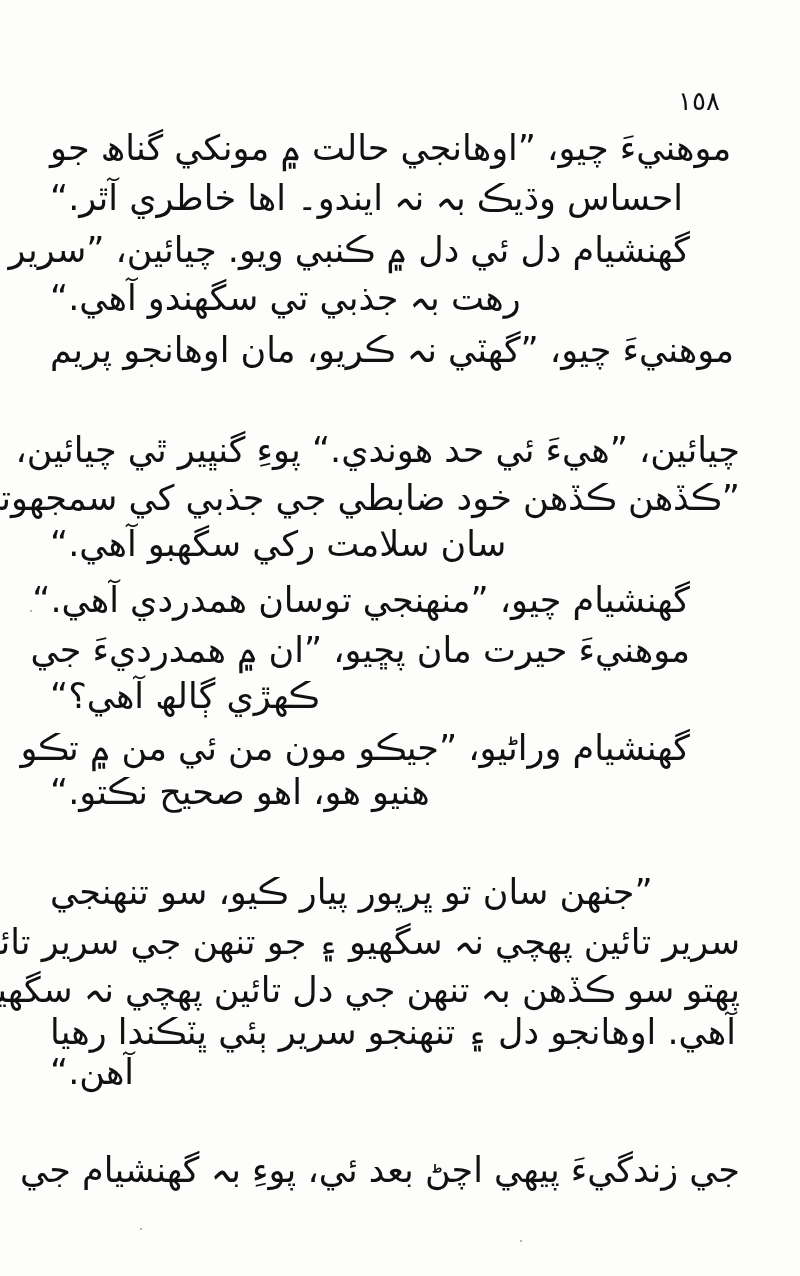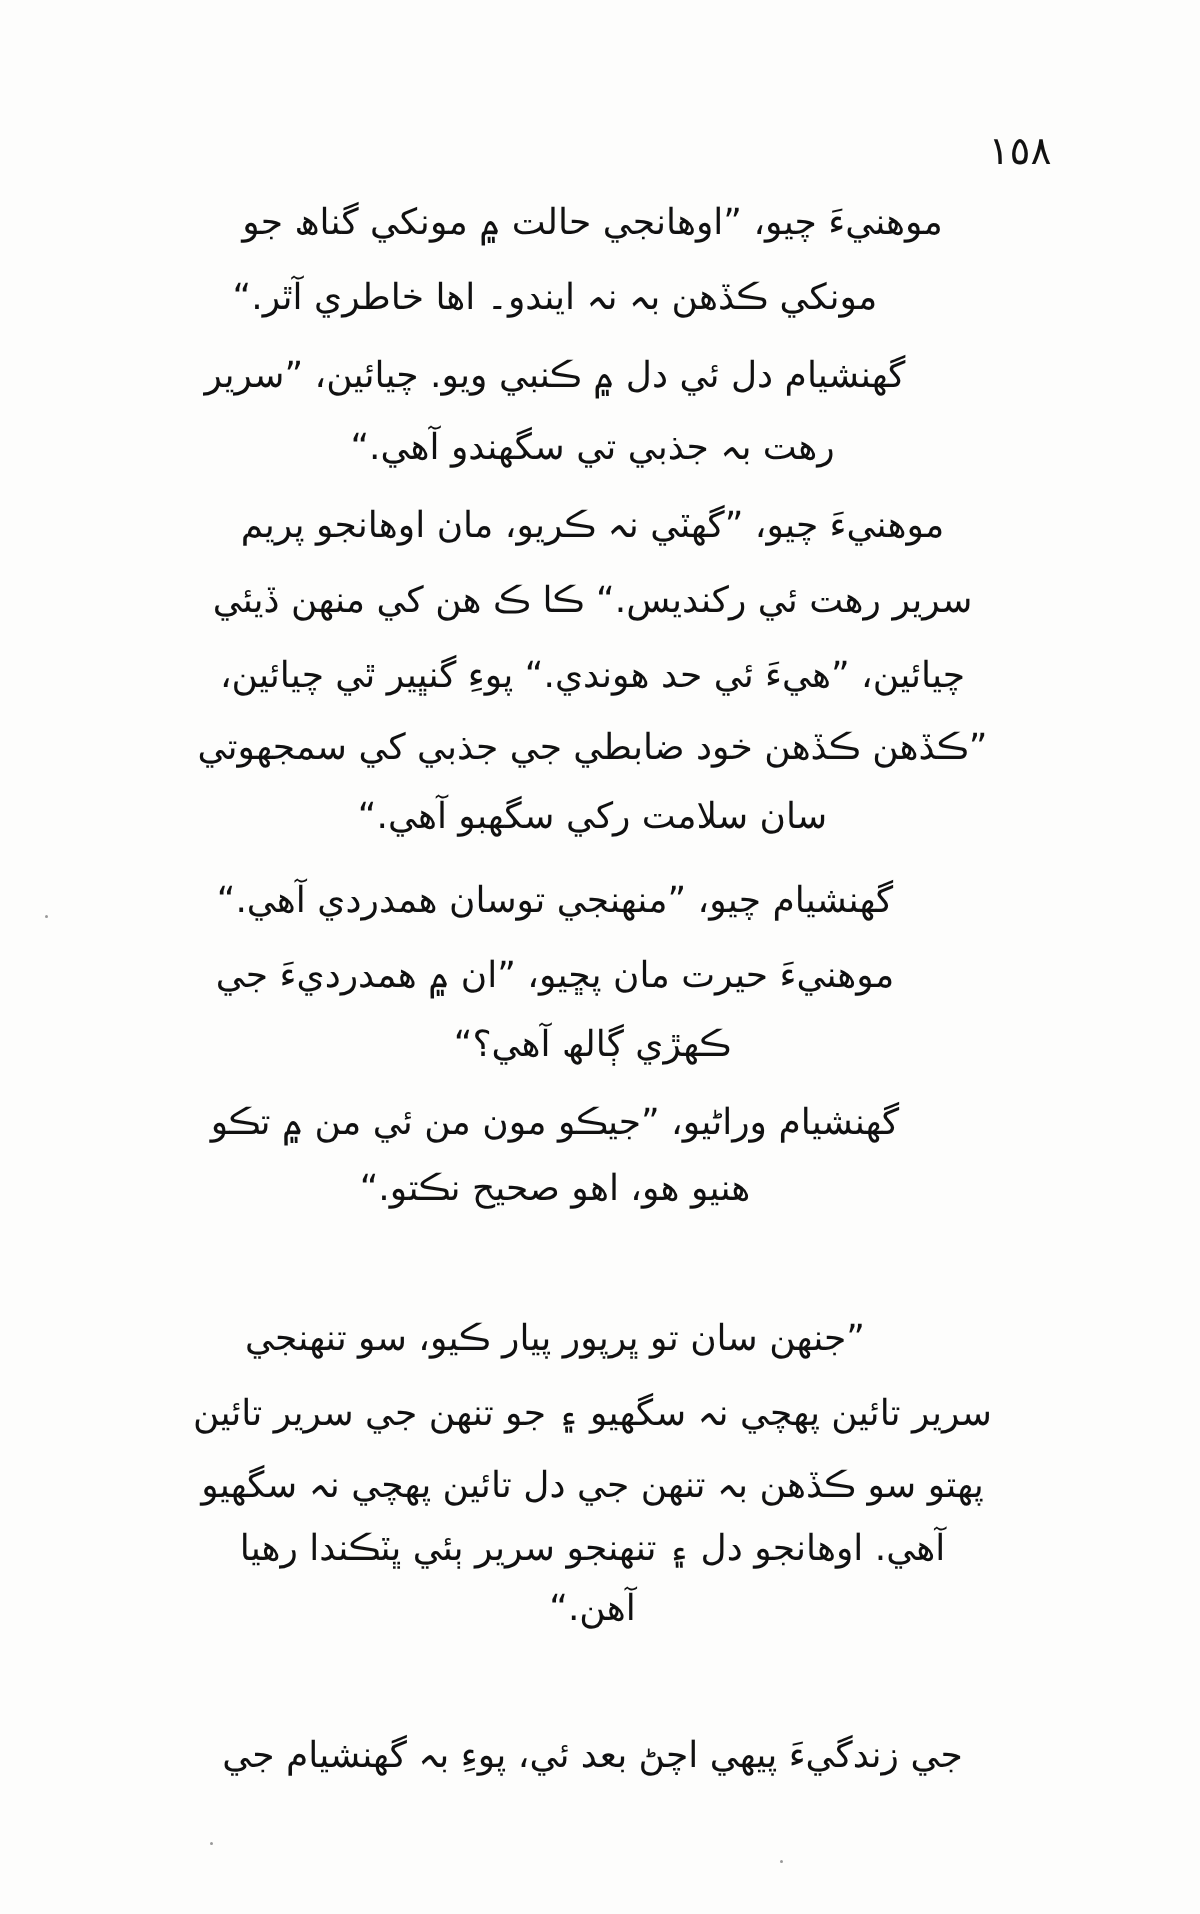--- a/index.html
+++ b/index.html
@@ -20,54 +20,53 @@
       left: 0; top: 0;
       width: 800px; height: 1276px;
       background: #fdfdfc;
     }
     .page-number {
       position: absolute;
       top: 86px;
       left: 640px;
       width: 80px;
       font-size: 26px;
-      text-align: center;
+      text-align: right;
       direction: rtl;
       letter-spacing: 2px;
     }
     .line {
       position: absolute;
       direction: rtl;
-      text-align: center;
-      font-size: 24px;
+      text-align: left;
+      font-size: 35px;
       line-height: 44px;
       white-space: nowrap;
       unicode-bidi: plaintext;
     }
     .full { left: 50px; width: 690px; }
     .indent { left: 50px; width: 640px; }
     .speck {
       position: absolute;
       width: 2px; height: 2px;
       background: #999;
       border-radius: 50%;
     }
   </style>
 </head>
 <body>
 
 <div class="page">
   <div class="page-number">١٥٨</div>
 
   <div class="line full" style="top:126px">موھنيءَ چيو، ”اوھانجي حالت ۾ مونکي گناھ جو</div>
-  <div class="line indent" style="top:176px">مونکي ڪڏھن بہ نہ ايندو۔ اھا خاطري آٿر.“</div>
+  <div class="line indent" style="top:176px">احساس وڌيڪ بہ نہ ايندو۔ اھا خاطري آٿر.“</div>
   <div class="line indent" style="top:228px">گھنشيام دل ئي دل ۾ ڪنبي ويو. چيائين، ”سرير</div>
   <div class="line full" style="top:276px">رھت بہ جذبي تي سگھندو آھي.“</div>
   <div class="line full" style="top:328px">موھنيءَ چيو، ”گھٽي نہ ڪريو، مان اوھانجو پريم</div>
-  <div class="line full" style="top:378px">سرير رھت ئي رکنديس.“ ڪا ڪ ھن کي منهن ڏيئي</div>
   <div class="line full" style="top:428px">چيائين، ”ھيءَ ئي حد ھوندي.“ پوءِ گنڀير ٿي چيائين،</div>
   <div class="line full" style="top:476px">”ڪڏھن ڪڏھن خود ضابطي جي جذبي کي سمجھوتي</div>
   <div class="line full" style="top:522px">سان سلامت رکي سگھبو آھي.“</div>
   <div class="line indent" style="top:578px">گھنشيام چيو، ”منهنجي توسان ھمدردي آھي.“</div>
   <div class="line indent" style="top:628px">موھنيءَ حيرت مان پڇيو، ”ان ۾ ھمدرديءَ جي</div>
   <div class="line full" style="top:674px">ڪھڙي ڳالھ آھي؟“</div>
   <div class="line indent" style="top:726px">گھنشيام وراڻيو، ”جيڪو مون من ئي من ۾ تڪو</div>
   <div class="line indent" style="top:770px">ھنيو ھو، اھو صحيح نڪتو.“</div>
   <div class="line indent" style="top:870px">”جنهن سان تو ڀرپور پيار ڪيو، سو تنهنجي</div>
   <div class="line full" style="top:920px">سرير تائين پھچي نہ سگھيو ۽ جو تنهن جي سرير تائين</div>

